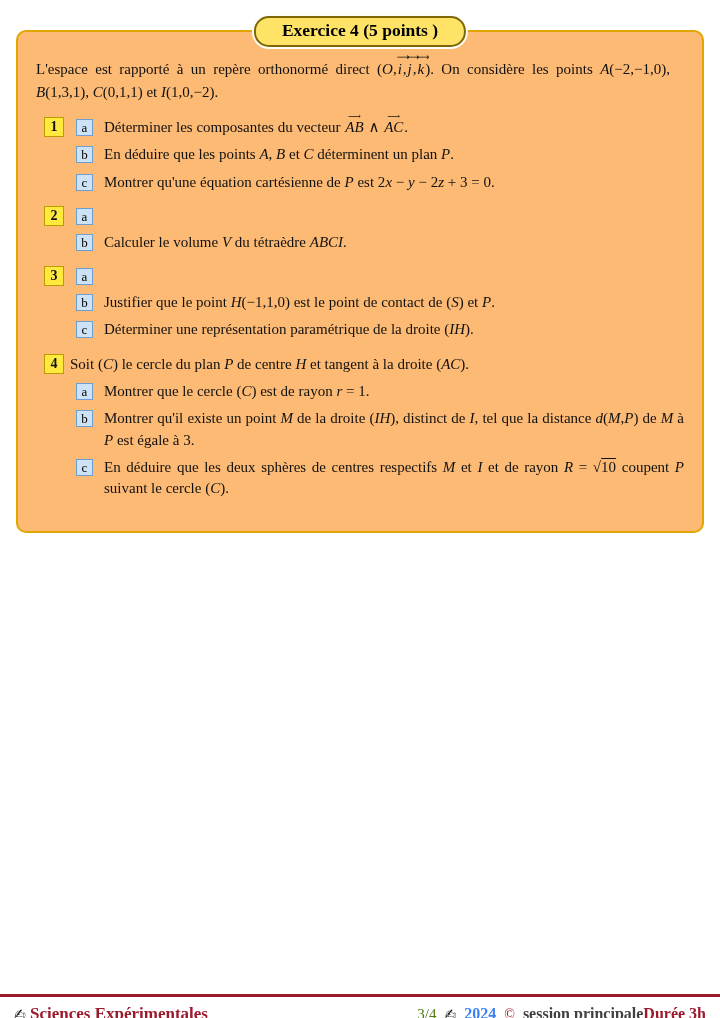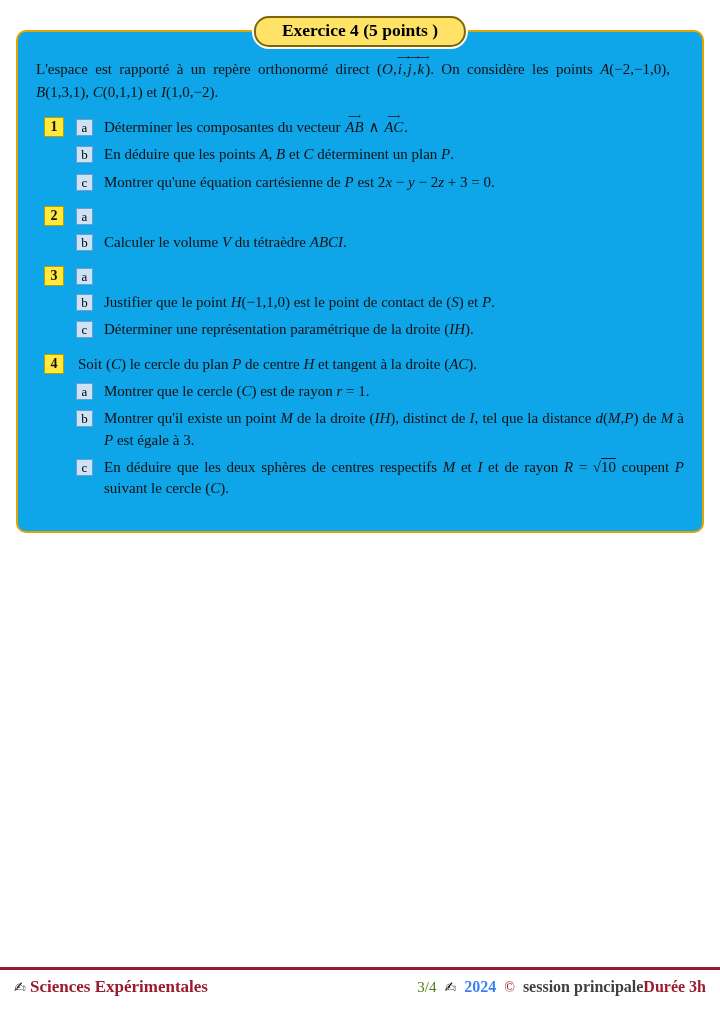--- a/index.html
+++ b/index.html
@@ -8,59 +8,59 @@
     width: 720px; height: 1018px; position: relative;
     background: #ffffff; color: #111;
     font-family: "Liberation Serif", "DejaVu Serif", serif;
     font-size: 15px; overflow: hidden;
   }
 
   
   .exam-box {
     position: absolute; left: 16px; right: 16px; top: 30px;
     border: 2px solid #e2a500; border-radius: 10px;
-    background: #0ea5e9;
+    background: #fdba74;
     padding: 26px 12px 18px 12px;
   }
   .title-badge {
     position: absolute; top: -16px; left: 50%; transform: translateX(-50%);
     background: #ffe366; border: 2px solid #7d6608; border-radius: 15px;
     padding: 2px 26px 4px; font-weight: bold; font-size: 17.5px;
     color: #000; white-space: nowrap;
     box-shadow: 0 0 0 2px #fffdf6;
   }
 
-  .intro { text-align: justify; line-height: 1.5; margin: 0 20px 14px 6px; }
+  .intro { text-align: justify; line-height: 1.5; margin: 0 20px 14px 6px; font-family: Liberation Serif, serif; }
 
   .q-group { margin-bottom: 13px; }
   .q-line { display: flex; align-items: flex-start; margin-bottom: 6px; line-height: 1.42; }
   .num-badge, .num-spacer { flex: 0 0 20px; width: 20px; height: 20px; margin-left: 14px; }
   .num-badge {
     background: #ffe93e; border: 1px solid #b99c00;
     text-align: center; line-height: 18px; font-weight: bold; font-size: 14px;
   }
   .letter-badge {
     flex: 0 0 17px; width: 17px; height: 17px; margin-left: 12px; margin-top: 2px;
     background: #cde2f5; border: 1px solid #6b9fd4;
     text-align: center; line-height: 15px; font-size: 13px; color: #000;
   }
   .part-text { margin-left: 11px; flex: 1; text-align: justify; padding-right: 6px; }
-  .lead-text { margin-left: 14px; flex: 1; text-align: justify; padding-right: 6px; }
+  .lead-text { margin-left: 6px; flex: 1; text-align: justify; padding-right: 6px; }
 
   
   i { font-style: italic; }
   .vec { position: relative; font-style: italic; display: inline-block; padding: 0 1px; }
   .vec::before {
     content: "⟶"; position: absolute; left: 0; right: 0; top: -0.80em;
     font-size: 0.60em; font-style: normal; text-align: center;
   }
   .rad { text-decoration: overline; }
 
   
-  .footer { position: absolute; left: 0; right: 0; bottom: 0; height: 51px; border-top: 3px solid #9b1b2e; background: #fff; }
+  .footer { position: absolute; left: 0; right: 0; bottom: 0; height: 24px; border-top: 3px solid #9b1b2e; background: #fff; }
   .footer-row { display: flex; align-items: baseline; padding: 7px 14px 0 14px; }
   .footer-left { color: #9b1b2e; font-weight: bold; font-size: 17px; white-space: nowrap; }
   .pen { font-family: "DejaVu Sans", sans-serif; font-size: 14px; color: #111; font-weight: normal; }
   .footer-center { margin-left: auto; display: flex; gap: 8px; align-items: baseline; white-space: nowrap; }
   .page-num { color: #4d7c0f; font-size: 15px; }
   .year { color: #3b82f6; font-weight: bold; font-size: 16px; }
   .copy { color: #9b1b2e; font-size: 14px; }
   .session { color: #404040; font-weight: bold; font-size: 16px; }
   .footer-right { color: #9b1b2e; font-weight: bold; font-size: 16px; white-space: nowrap; }
 </style>

